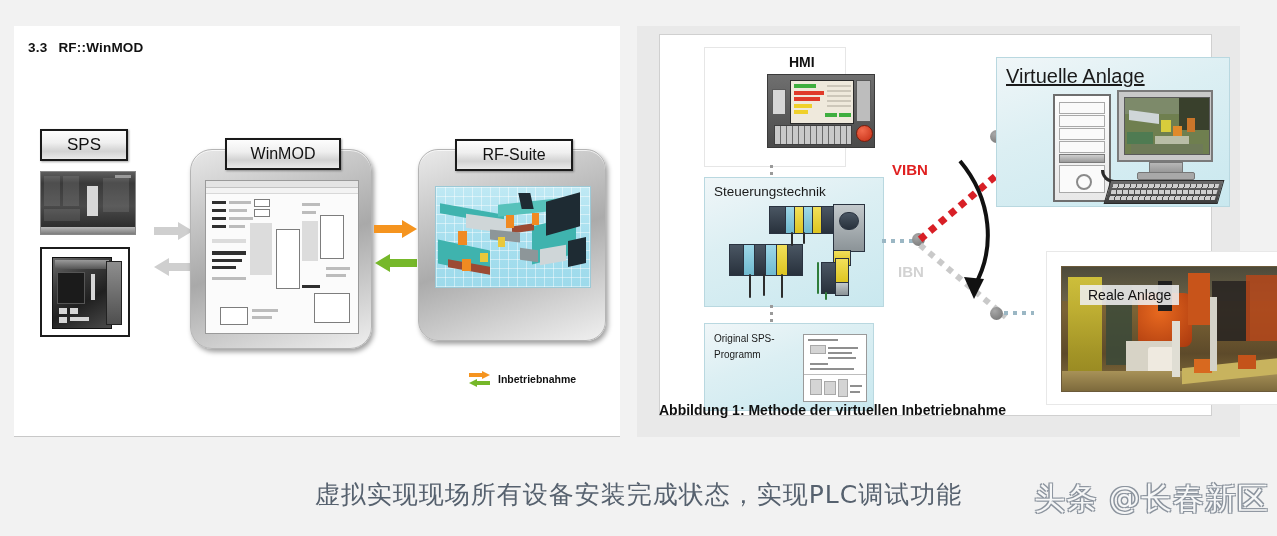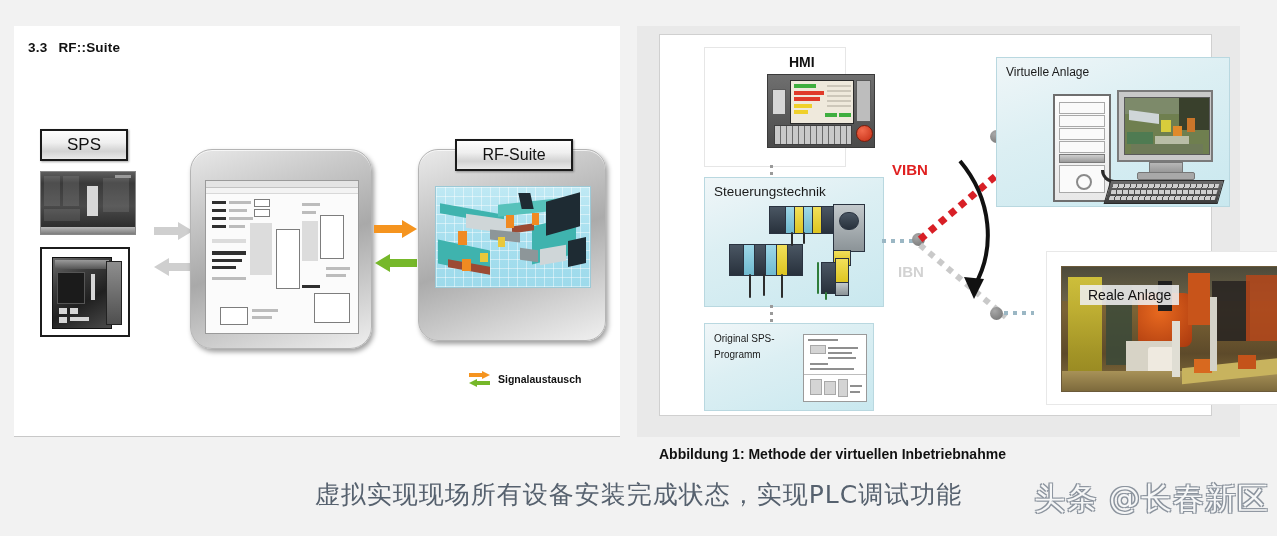--- a/index.html
+++ b/index.html
@@ -136,21 +136,21 @@
   #right-slide{
     position:absolute;left:637px;top:26px;width:603px;height:411px;
     background:#e9e9e9;
   }
   #right-inner{
     position:absolute;left:22px;top:8px;width:551px;height:380px;
     background:#ffffff;border:1px solid #d0d0d0;
   }
   .fig1-cap{
     position:absolute;left:22px;top:376px;
-    font-size:14px;font-weight:bold;color:#111;margin-top:44px;
+    font-size:14px;font-weight:bold;color:#111;
   }
 
   
   .blue-box{
     position:absolute;
     background:linear-gradient(160deg,#f0f6f8 0%,#dceff3 40%,#c9e8ef 100%);
     border:1px solid #b9d8e0;
   }
   #box-hmi{left:44px;top:12px;width:140px;height:118px;background:#ffffff;border:1px solid #e6e6e6;}
   #box-steuer{left:44px;top:142px;width:178px;height:128px;}
@@ -220,21 +220,21 @@
   #real-photo{
     position:absolute;left:14px;top:14px;width:222px;height:124px;
     overflow:hidden;border:1px solid #6b5a3a;
     background:linear-gradient(180deg,#6d5a34 0%,#7b6335 35%,#5d4a2a 70%,#8a7440 100%);
   }
   #real-photo .obj{position:absolute;}
   #real-label{
     position:absolute;left:18px;top:18px;padding:2px 8px;
     background:rgba(238,238,238,.88);font-size:14px;color:#111;font-weight:normal;
   }
-  #virt-label{position:absolute;left:9px;top:7px;font-size:12px;color:#1a1a1a;}
+  #virt-label{position:absolute;left:9px;top:7px;font-size:20px;color:#1a1a1a;text-decoration:underline;}
   #steuer-label{position:absolute;left:9px;top:6px;font-size:13.5px;color:#1a1a1a;}
   #spsprog-label{position:absolute;left:9px;top:7px;font-size:10px;color:#1a1a1a;line-height:16px;}
 
   
   .dotline-v{
     position:absolute;width:3px;
     background-image:linear-gradient(#9a9a9a 50%,transparent 0);
     background-size:3px 7px;background-repeat:repeat-y;
   }
   .dotline-h{
@@ -271,21 +271,21 @@
       -1.2px -1.2px 0 #8c949e, 1.2px -1.2px 0 #8c949e,
       -1.2px 1.2px 0 #8c949e, 1.2px 1.2px 0 #8c949e;
   }
 </style>
 </head>
 <body>
 
 <div id="left-slide">
 
   <div class="h-33">
-    <span class="num">3.3</span><span>RF::Suite</span>
+    <span class="num">3.3</span><span>RF::WinMOD</span>
   </div>
 
 
   <div id="sps-group">
     <div class="tag" id="sps-tag">SPS</div>
 
     <div id="plc-rack">
       <div class="slot" style="left:3px;top:4px;width:16px;height:30px;"></div>
       <div class="slot" style="left:22px;top:4px;width:16px;height:30px;"></div>
       <div class="slot" style="left:3px;top:37px;width:36px;height:12px;"></div>
@@ -314,20 +314,21 @@
       <polygon points="0,6 24,6 24,1 39,10 24,19 24,14 0,14" fill="#cfcfcf"></polygon>
     </svg>
   </div>
   <div class="gray-arrow" id="gray-arrow-left">
     <svg width="40" height="20" viewBox="0 0 40 20" aria-hidden="true">
       <polygon points="39,6 15,6 15,1 0,10 15,19 15,14 39,14" fill="#cfcfcf"></polygon>
     </svg>
   </div>
 
   <div id="winmod-panel">
+    <div class="tag" id="winmod-tag">WinMOD</div>
     <div id="winmod-shot">
       <div class="titlebar"></div>
       <div class="menubar"></div>
       <div class="blk" style="left:6px;top:20px;width:14px;height:3px;"></div>
       <div class="lite" style="left:23px;top:20px;width:22px;height:3px;"></div>
       <div class="blk" style="left:6px;top:28px;width:14px;height:3px;"></div>
       <div class="lite" style="left:23px;top:28px;width:18px;height:3px;"></div>
       <div class="blk" style="left:6px;top:36px;width:14px;height:3px;"></div>
       <div class="lite" style="left:23px;top:36px;width:24px;height:3px;"></div>
       <div class="blk" style="left:6px;top:44px;width:14px;height:3px;"></div>
@@ -390,21 +391,21 @@
       <div class="dark" style="left:132px;top:52px;width:18px;height:26px;transform:skewY(-12deg);"></div>
       <div class="gray-m" style="left:84px;top:62px;width:18px;height:12px;transform:skewY(8deg);"></div>
     </div>
   </div>
 
   <div id="legend">
     <svg width="22" height="16" viewBox="0 0 22 16" aria-hidden="true">
       <polygon points="0,2 13,2 13,0 21,4 13,8 13,6 0,6" fill="#f5941f"></polygon>
       <polygon points="21,10 8,10 8,8 0,12 8,16 8,14 21,14" fill="#76b82a"></polygon>
     </svg>
-    <span class="lbl">Signalaustausch</span>
+    <span class="lbl">Inbetriebnahme</span>
   </div>
 
   <div class="rule"></div>
 </div>
 
 <div id="right-slide">
   <div id="right-inner">
 
     <div class="blue-box" id="box-hmi">
       <div id="hmi-label">HMI</div>

